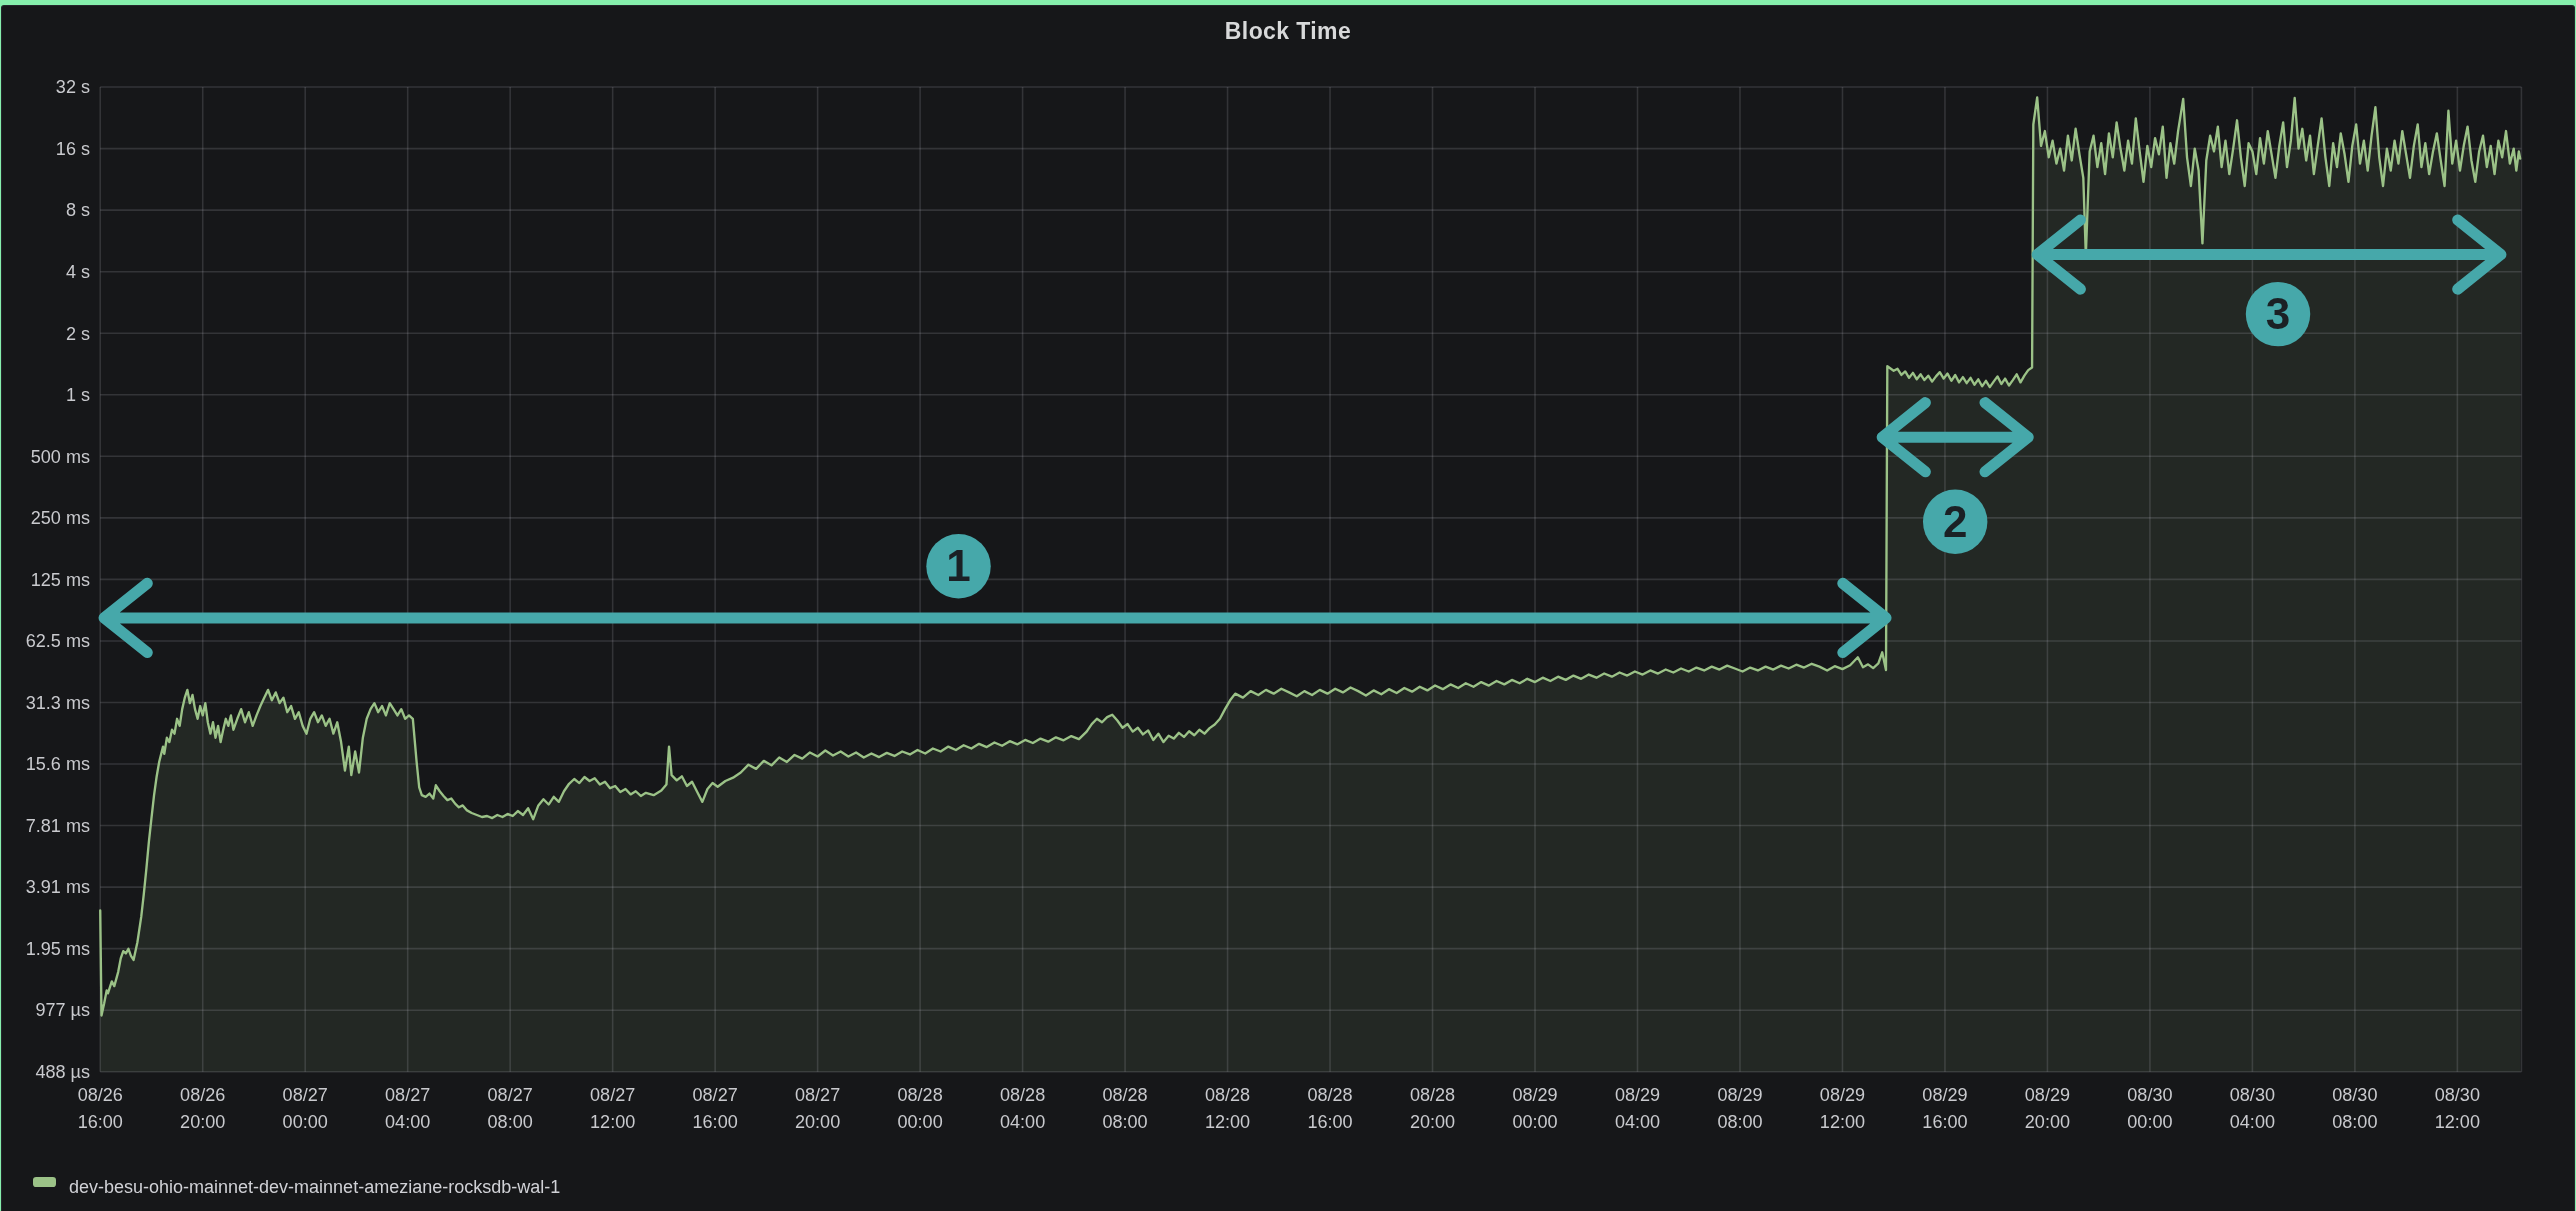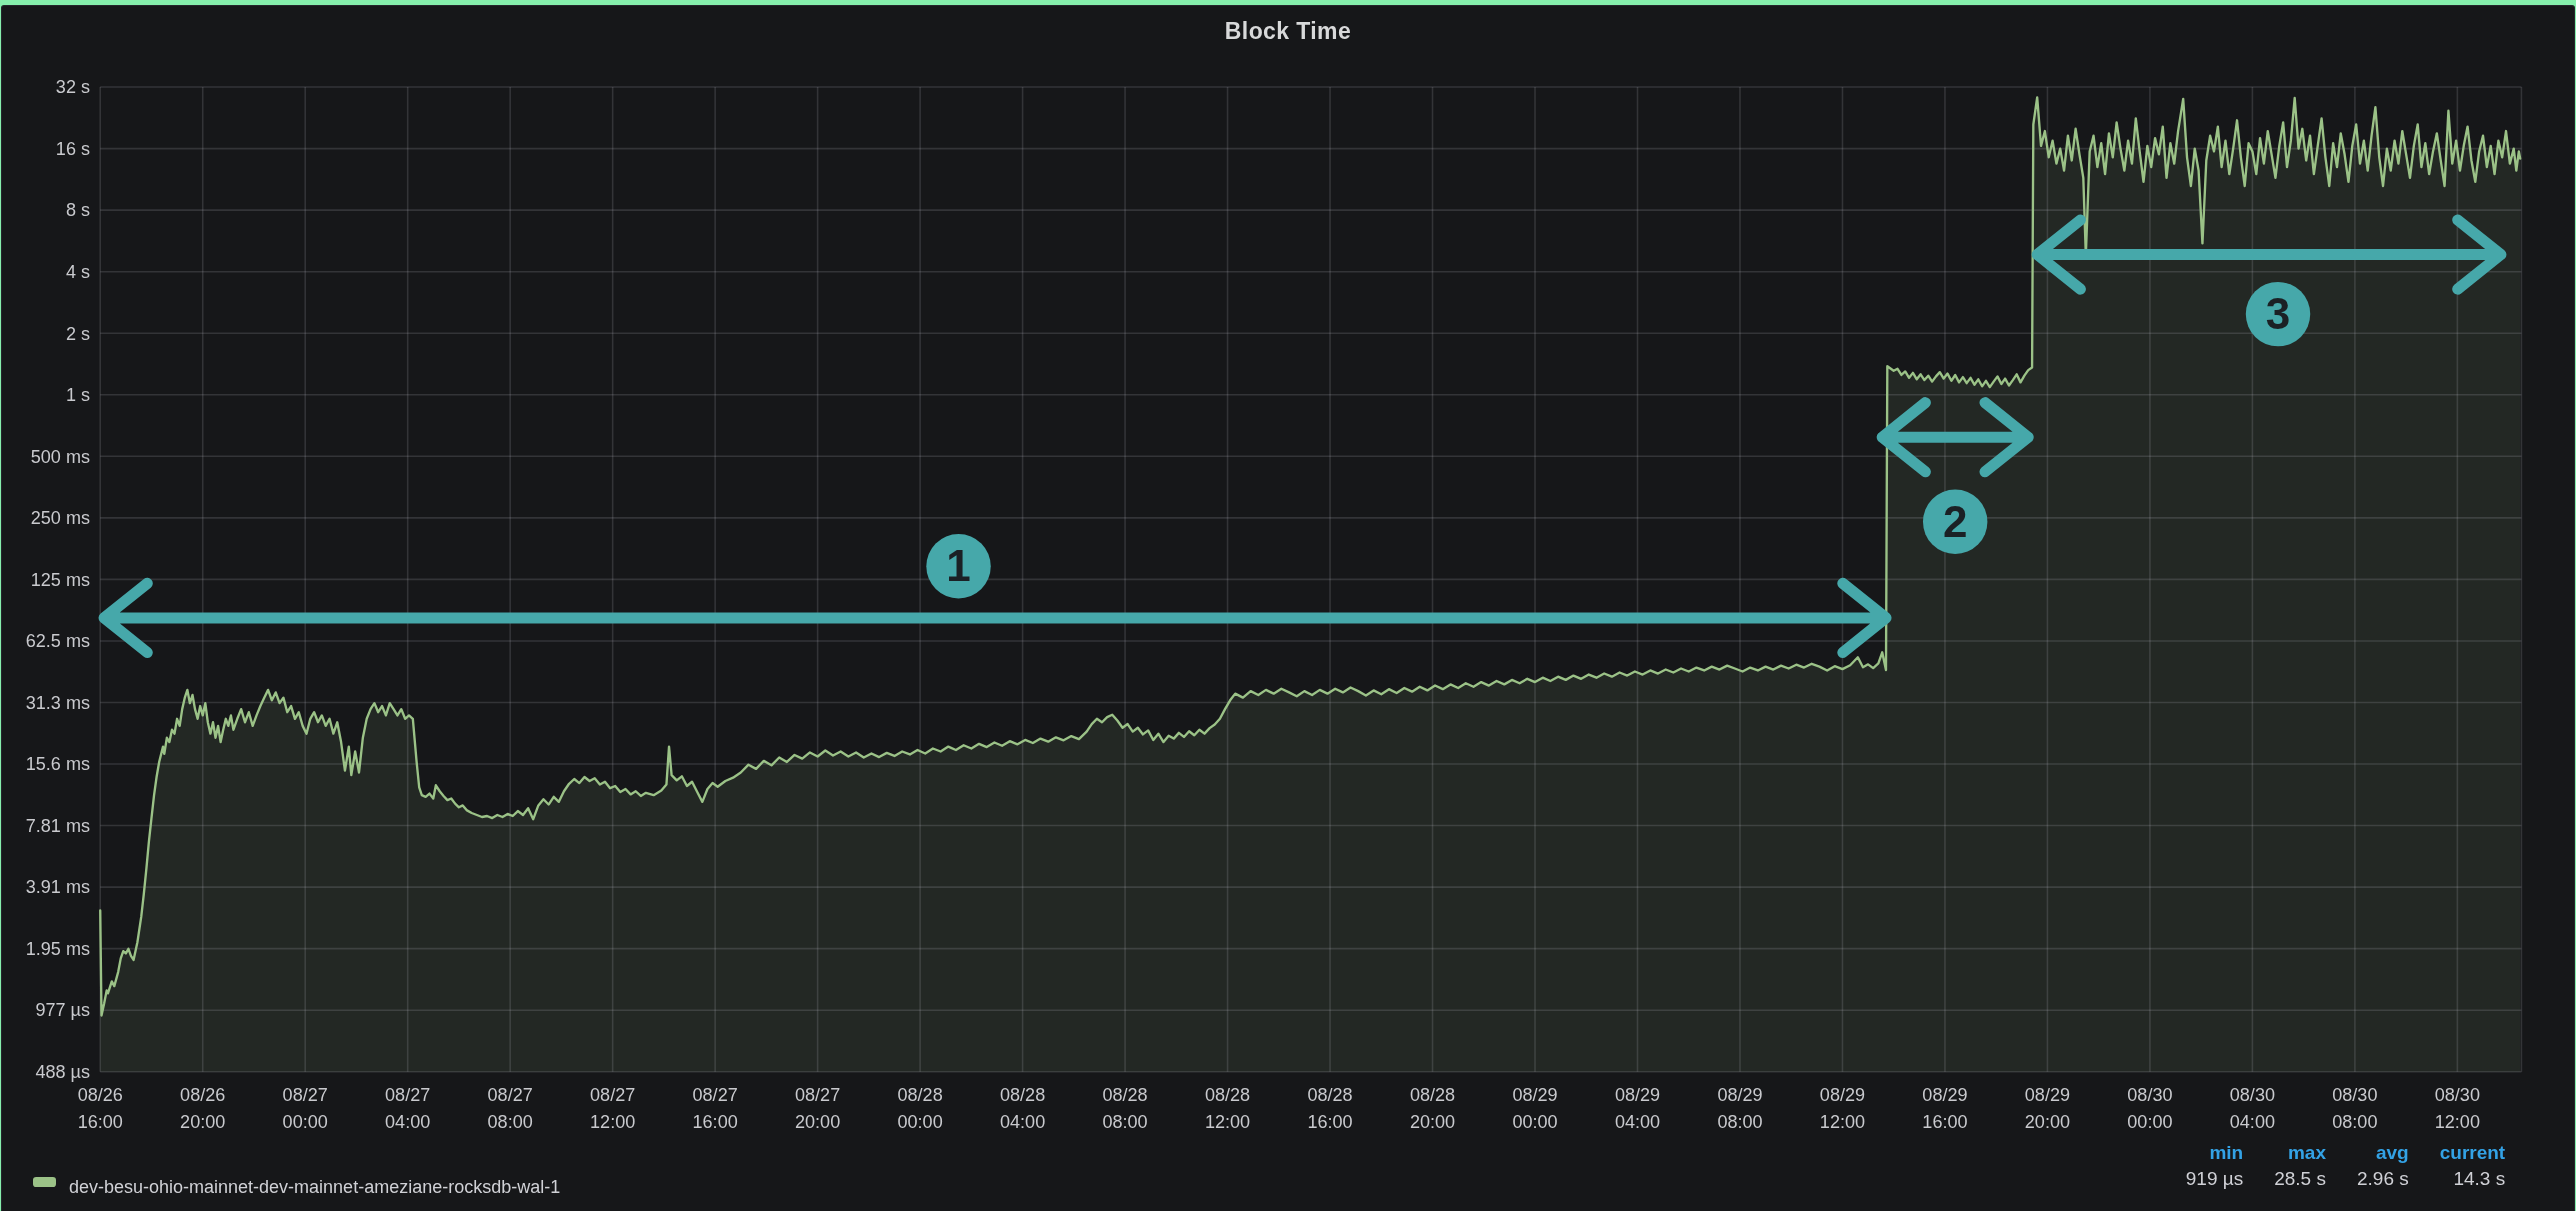--- a/index.html
+++ b/index.html
@@ -143,25 +143,15 @@
         <circle cx="2485.4698412698417" cy="656.2713498926073" r="41" fill="#46a8aa"></circle>
         <text x="2485.4698412698417" y="675.2713498926073" text-anchor="middle" fill="#1b2125" font-size="56px" font-weight="bold" font-family="&quot;Liberation Sans&quot;,sans-serif">2</text>
         <path d="M2589.7999999999997,316.16781947708716 L3179.9174603174606,316.16781947708716 M2644.7999999999997,272.16781947708716 L2589.7999999999997,316.16781947708716 L2644.7999999999997,360.16781947708716 M3124.9174603174606,272.16781947708716 L3179.9174603174606,316.16781947708716 L3124.9174603174606,360.16781947708716" fill="none" stroke="#46a8aa" stroke-width="14" stroke-linecap="round" stroke-linejoin="round"></path>
         <circle cx="2896.2698412698414" cy="391.94648930456094" r="41" fill="#46a8aa"></circle>
         <text x="2896.2698412698414" y="410.94648930456094" text-anchor="middle" fill="#1b2125" font-size="56px" font-weight="bold" font-family="&quot;Liberation Sans&quot;,sans-serif">3</text>
       </svg>
     <div class="legend-row">
       <span class="swatch" id="legend-swatch" style="background: rgb(155, 194, 135);"></span>
       <span class="legend-label">dev-besu-ohio-mainnet-dev-mainnet-ameziane-rocksdb-wal-1</span>
     </div>
-    <div class="stats">
-      <span class="stat-h">min</span>
-      <span class="stat-h">max</span>
-      <span class="stat-h">avg</span>
-      <span class="stat-h">current</span>
-      <span class="stat-v">919 µs</span>
-      <span class="stat-v">28.5 s</span>
-      <span class="stat-v">2.96 s</span>
-      <span class="stat-v">14.3 s</span>
-    </div>
   </div>
 </div>
 
 
 </body></html>

